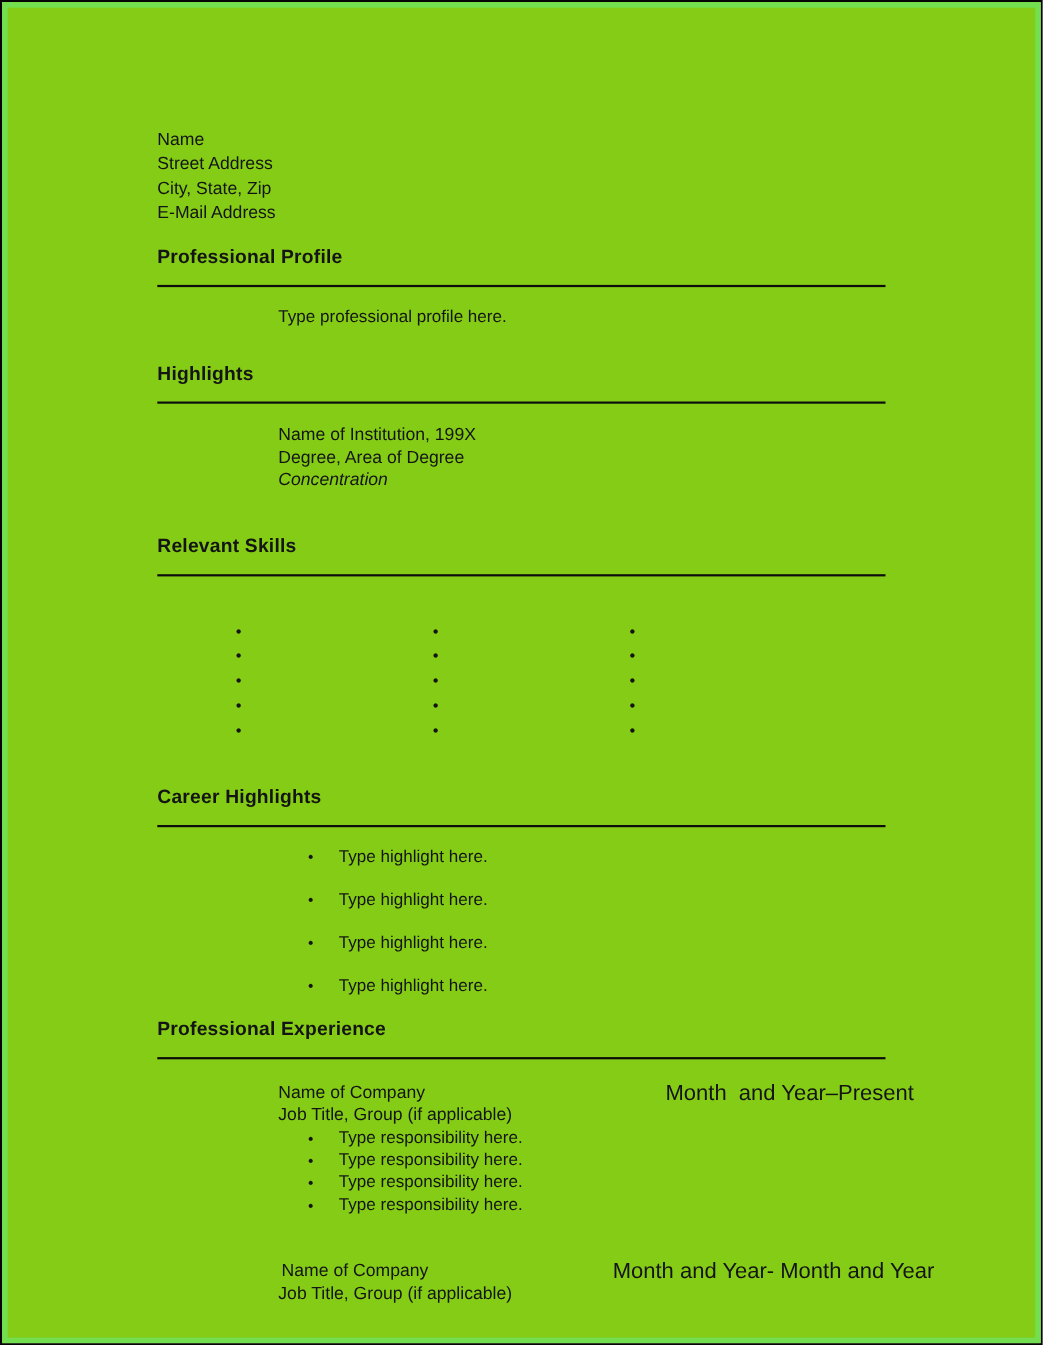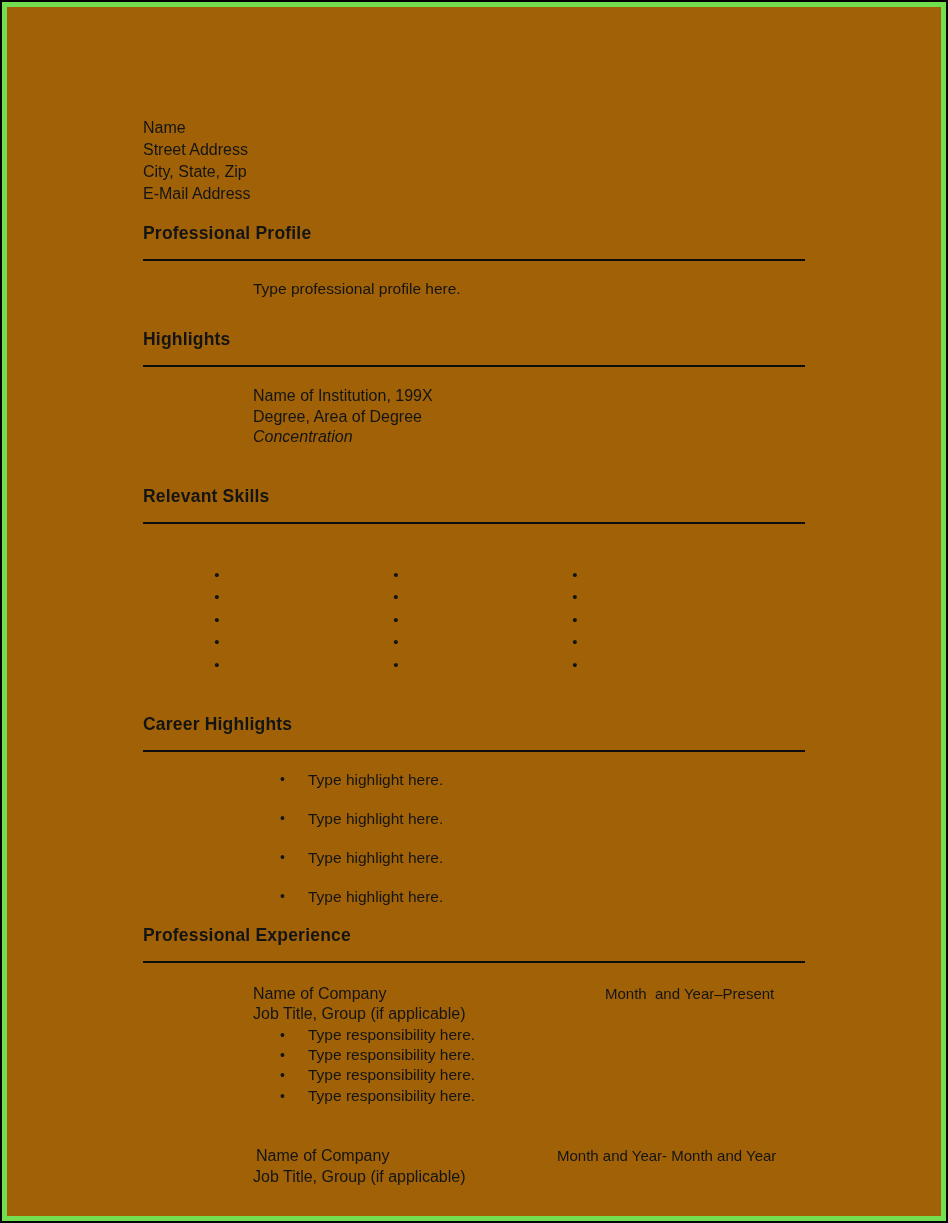--- a/index.html
+++ b/index.html
@@ -6,21 +6,21 @@
   html, body { margin: 0; padding: 0; background: #ffffff; }
   .page {
     width: 948px; height: 1223px;
     border: 2px solid #050505;
     font-family: "Liberation Sans", "DejaVu Sans", sans-serif;
     color: #141414;
   }
   .page-inner {
     width: 100%; height: 100%;
     border: 5px solid #72de50;
-    background: #a16207;
+    background: #84cc16;
     overflow: hidden;
   }
   .content {
     position: relative;
     margin-left: 136px;
     margin-right: 136px; 
   }
 
   
   .contact { margin-top: 110px; font-size: 16px; line-height: 22px; }
@@ -58,21 +58,21 @@
   .ch-item { display: flex; margin-left: 137px; margin-bottom: 20px; font-size: 15.5px; line-height: 19px; }
   .ch-item:last-child { margin-bottom: 0; }
   .bullet { width: 28px; flex: 0 0 28px; font-size: 14px; }
 
   
   .job { margin-top: 21px; }
   .job-2 { margin-top: 40px; }
   .job-row { position: relative; font-size: 16px; line-height: 20.5px; }
   .company { display: inline-block; margin-left: 110px; }
   .job-2 .company { margin-left: 113px; }
-  .dates { position: absolute; top: 0; white-space: pre; font-size: 15px; text-align: right; }
+  .dates { position: absolute; top: 0; white-space: pre; font-size: 20px; text-align: right; }
   .dates-1 { left: 462px; }
   .dates-2 { left: 414px; }
   .job-title { margin-left: 110px; font-size: 16px; line-height: 20.5px; }
   .resp-item { display: flex; margin-left: 137px; font-size: 15.5px; line-height: 20.4px; }
 </style>
 </head>
 <body>
 
 <div class="page">
   <div class="page-inner">

